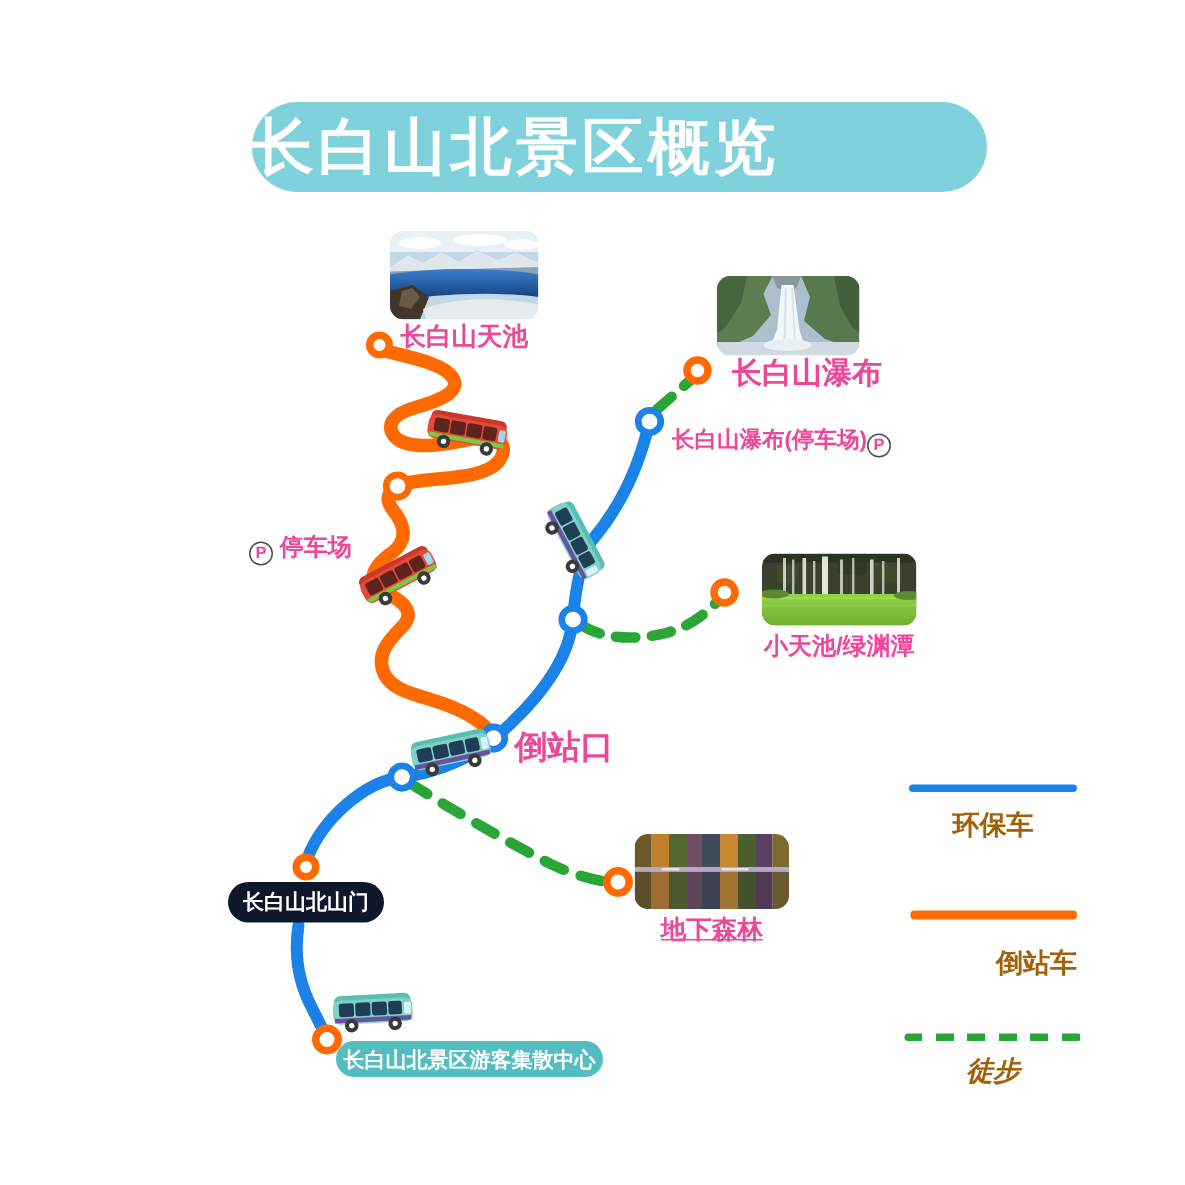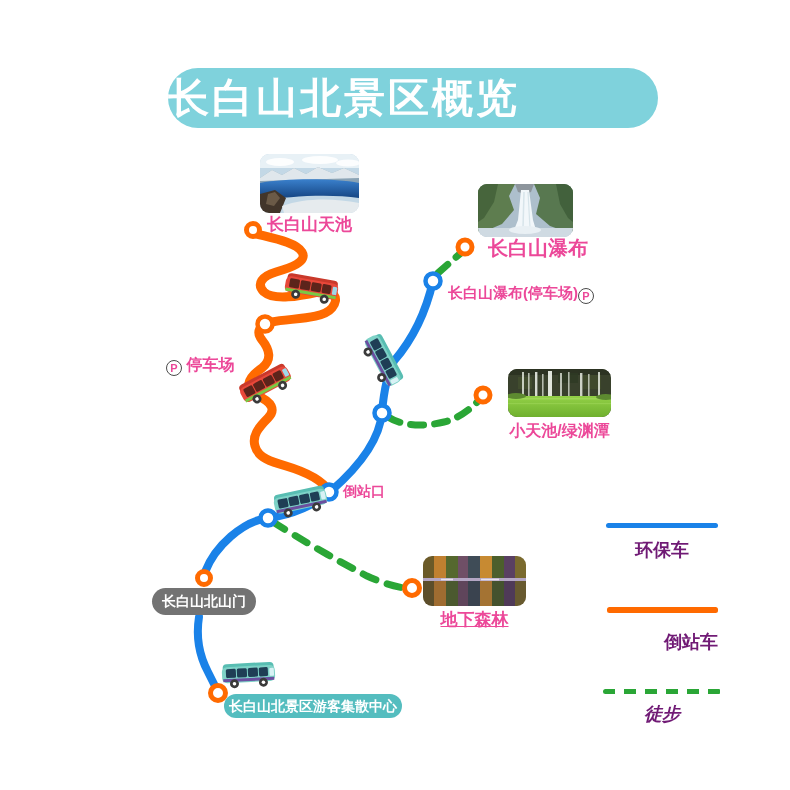--- a/index.html
+++ b/index.html
@@ -8,31 +8,31 @@
   #map-canvas{position:absolute;left:0;top:0;}
   .label{position:absolute;color:#ec4899;font-weight:bold;white-space:nowrap;}
   .center{text-align:center;}
   .banner{position:absolute;left:168px;top:68px;width:490px;height:60px;border-radius:30px;
           background:#7fd2dc;color:#ffffff;font-size:41px;font-weight:bold;line-height:60px;
           letter-spacing:3px;}
   .photo{position:absolute;border-radius:9px;overflow:hidden;}
   .photo svg{display:block;}
   .pill{position:absolute;color:#fff;font-weight:bold;text-align:center;}
   .pill-gate{left:152px;top:588px;width:104px;height:27px;line-height:27px;border-radius:14px;
-             background:#737373;font-size:14px;}
+             background:#0f172a;font-size:14px;}
   .pill-center{left:224px;top:694px;width:178px;height:24px;line-height:24px;border-radius:12px;
                background:#54bdbf;font-size:14px;}
   .p-badge{display:inline-block;width:14px;height:14px;border:1.6px solid #4b4b4b;border-radius:50%;
            font-size:11px;line-height:14px;text-align:center;font-weight:bold;vertical-align:-2px;}
   .legend-line{position:absolute;border-radius:2.5px;}
   .legend-line.blue{left:606px;top:523px;width:112px;height:5px;background:#1a82e8;}
   .legend-line.orange{left:607px;top:607px;width:111px;height:6px;background:#ff6a00;}
   .legend-line.green{left:603px;top:689px;width:118px;height:5px;background:
       repeating-linear-gradient(90deg,#2aa636 0 12px,transparent 12px 21px);}
-  .legend-label{position:absolute;width:112px;text-align:center;color:#701a75;
+  .legend-label{position:absolute;width:112px;text-align:center;color:#a16207;
                 font-weight:bold;font-size:18px;}
 </style>
 </head>
 <body>
 
 <svg id="map-canvas" width="790" height="790" viewBox="0 0 790 790">
   <defs>
     <linearGradient id="lakeG" x1="0" y1="0" x2="0" y2="1">
       <stop offset="0" stop-color="#3a80cc"></stop>
         <stop offset="1" stop-color="#0f3c78"></stop>
@@ -209,21 +209,21 @@
 <div class="label center" style="left:247px;top:213px;width:125px;font-size:17px;">长白山天池</div>
 
 <div class="label center" style="left:483px;top:235px;width:110px;font-size:20px;">长白山瀑布</div>
 
 <div class="label" style="left:448px;top:284px;font-size:15px;"><span>长白山瀑布(停车场)</span><span class="p-badge">P</span></div>
 
 <div class="label" style="left:166px;top:316px;font-size:16px;margin-top:39px;"><span class="p-badge">P</span> <span>停车场</span></div>
 
 <div class="label center" style="left:503px;top:421px;width:113px;font-size:16px;">小天池/绿渊潭</div>
 
-<div class="label" style="left:343px;top:483px;font-size:14px;">倒站口</div>
+<div class="label" style="left:343px;top:483px;font-size:22px;">倒站口</div>
 
 <div class="label center" style="left:423px;top:608px;width:103px;font-size:17px;text-decoration:underline;">地下森林</div>
 
 <div class="pill pill-gate">长白山北山门</div>
 
 <div class="pill pill-center">长白山北景区游客集散中心</div>
 
 <div>
   <div class="legend-line blue"></div>
   <div class="legend-label" style="left:606px;top:538px;">环保车</div>

